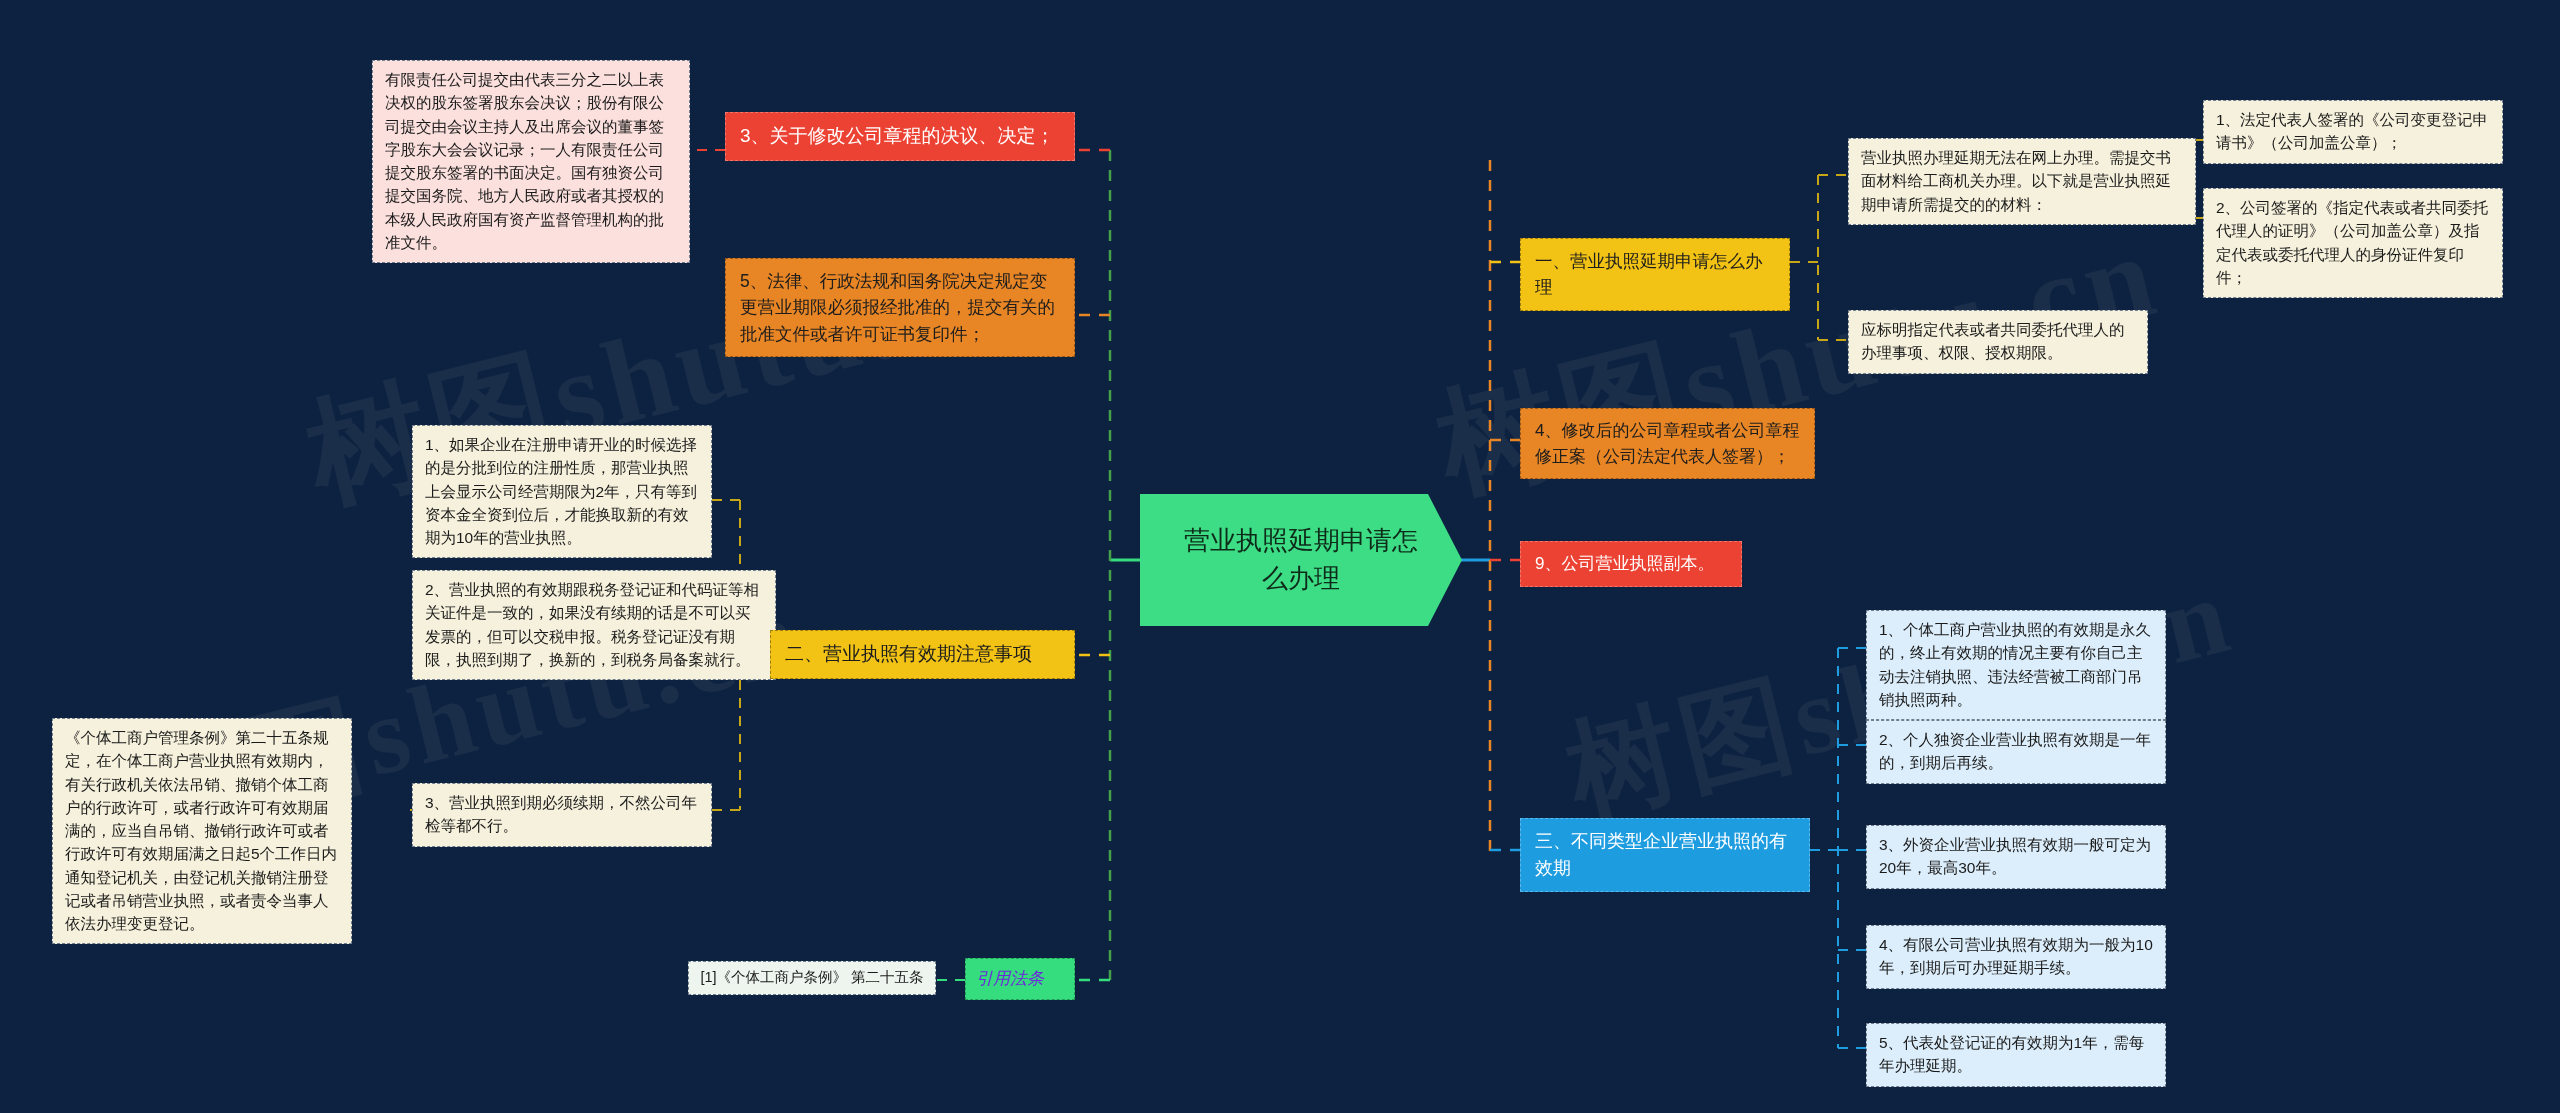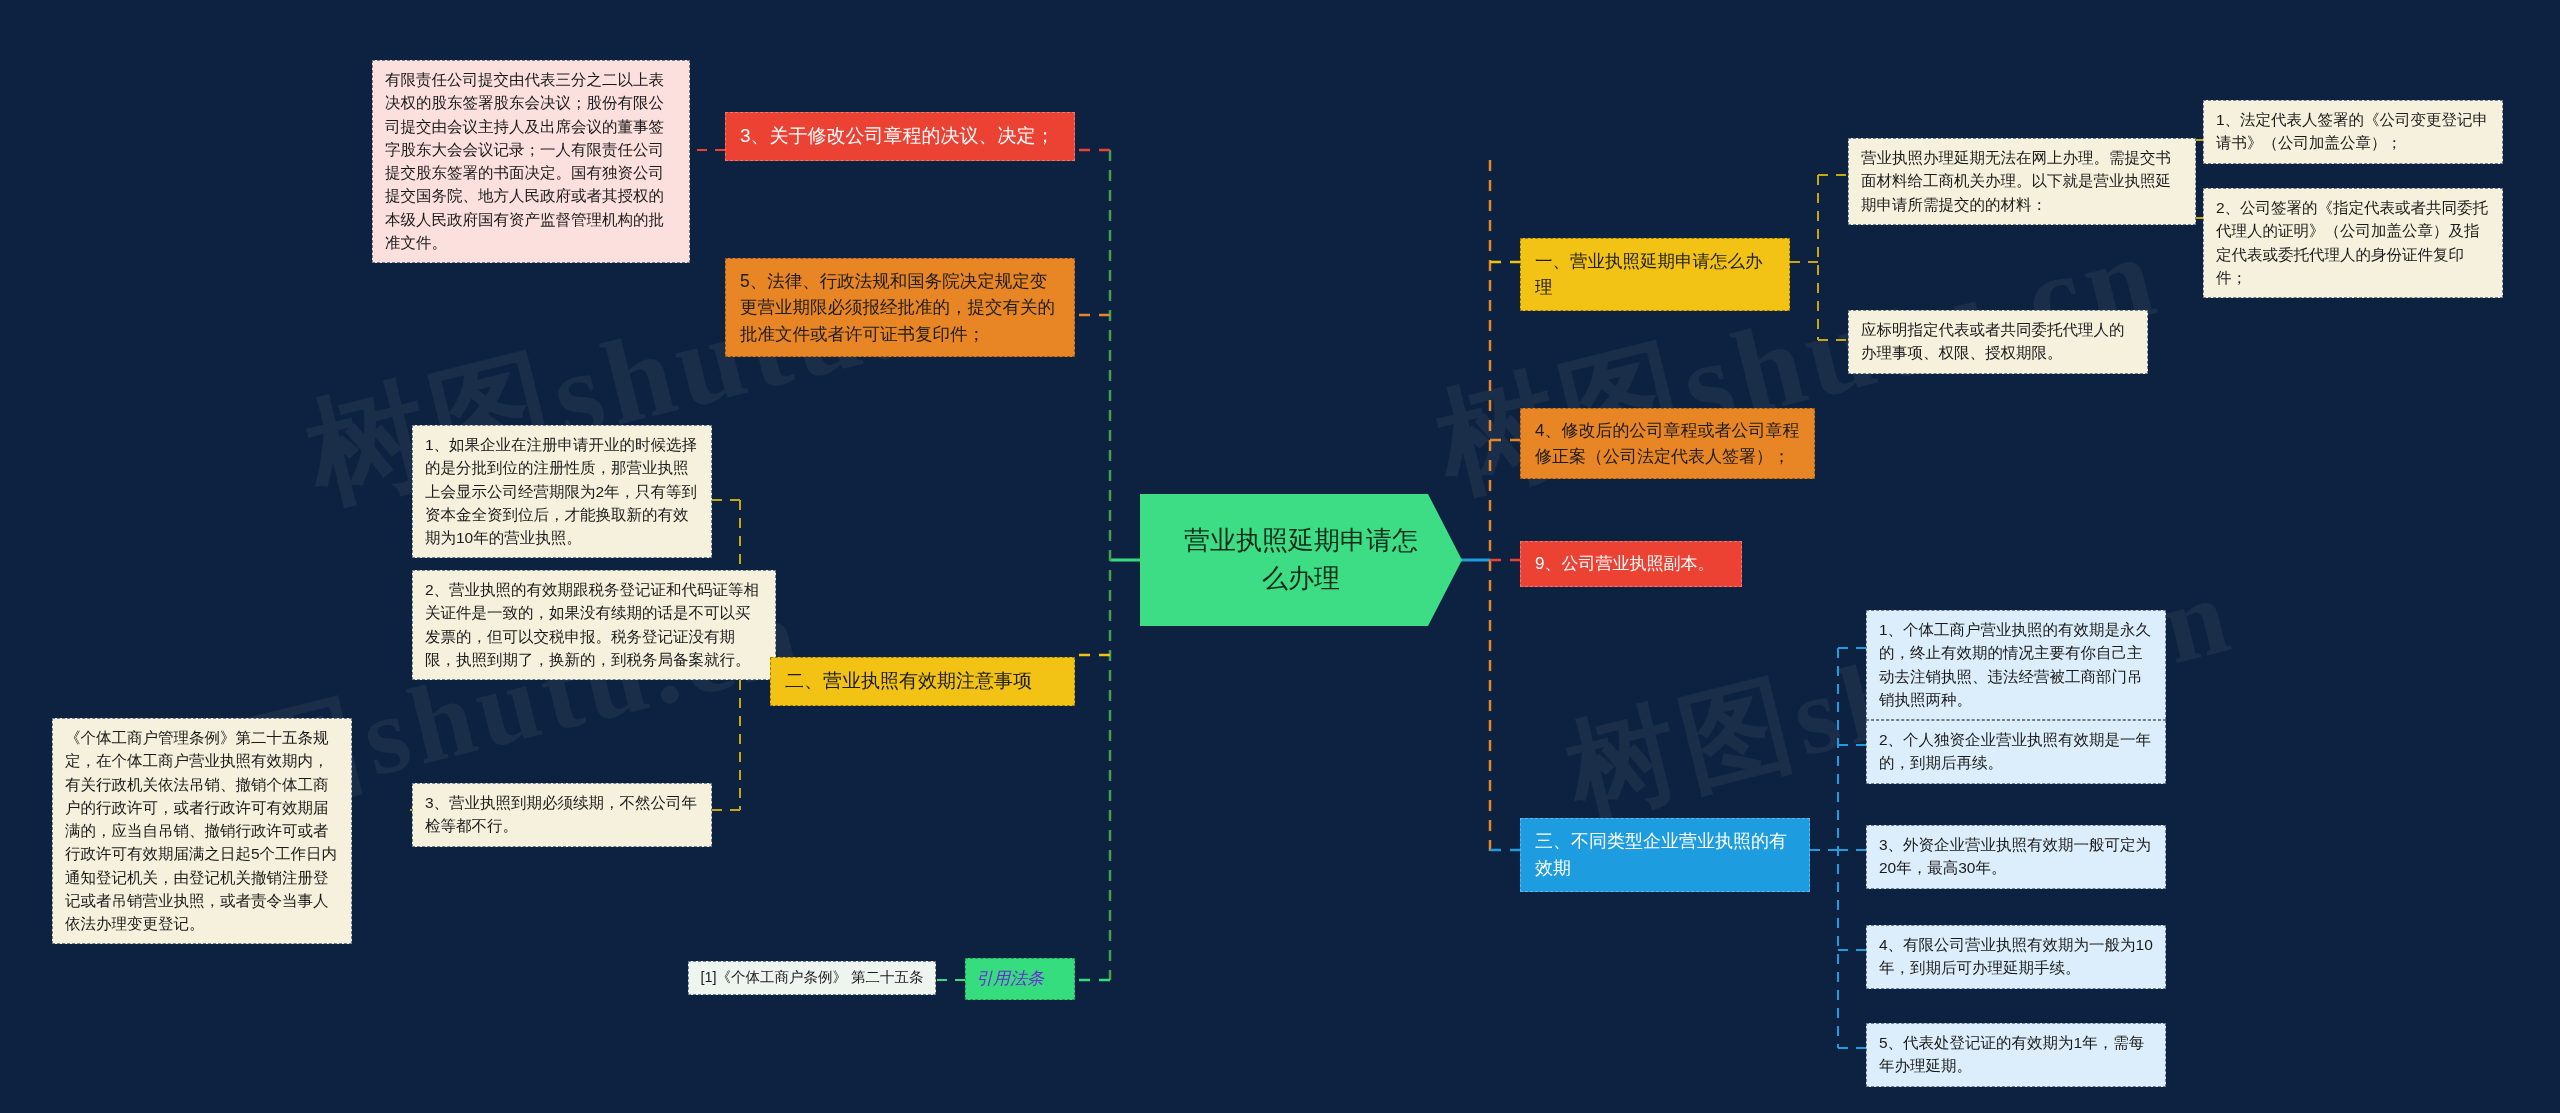--- a/index.html
+++ b/index.html
@@ -153,21 +153,21 @@
   </div>
 
   <div class="node leaf leaf-cream" style="left:412px;top:783px;width:300px;">
     <span>3、营业执照到期必须续期，不然公司年检等都不行。</span>
   </div>
 
   <div class="node leaf leaf-cream" style="left:52px;top:718px;width:300px;">
     <span>《个体工商户管理条例》第二十五条规定，在个体工商户营业执照有效期内，有关行政机关依法吊销、撤销个体工商户的行政许可，或者行政许可有效期届满的，应当自吊销、撤销行政许可或者行政许可有效期届满之日起5个工作日内通知登记机关，由登记机关撤销注册登记或者吊销营业执照，或者责令当事人依法办理变更登记。</span>
   </div>
 
-  <div class="node topic topic-yellow" style="left:770px;top:630px;width:305px;justify-content:center;margin-top:27px;">
+  <div class="node topic topic-yellow" style="left:770px;top:630px;width:305px;justify-content:center;">
     <span>二、营业执照有效期注意事项</span>
   </div>
 
   <div class="node leaf leaf-white" style="left:688px;top:961px;width:248px;font-size:14.5px;padding:5px 9px;justify-content:center;text-align:center;">
     <span>[1]《个体工商户条例》 第二十五条</span>
   </div>
 
   <div class="node topic topic-green-sm" style="left:965px;top:958px;width:110px;justify-content:center;padding:7px 10px;font-size:17px;">
     <span>引用法条</span>
   </div>

